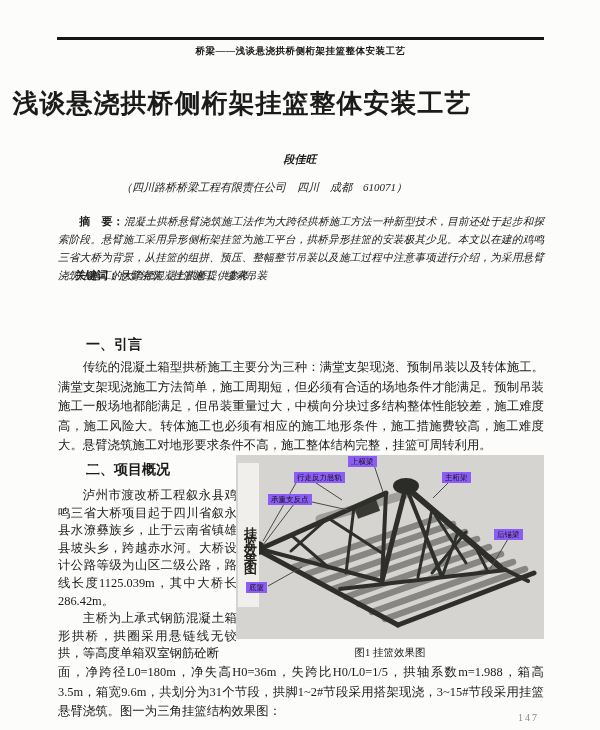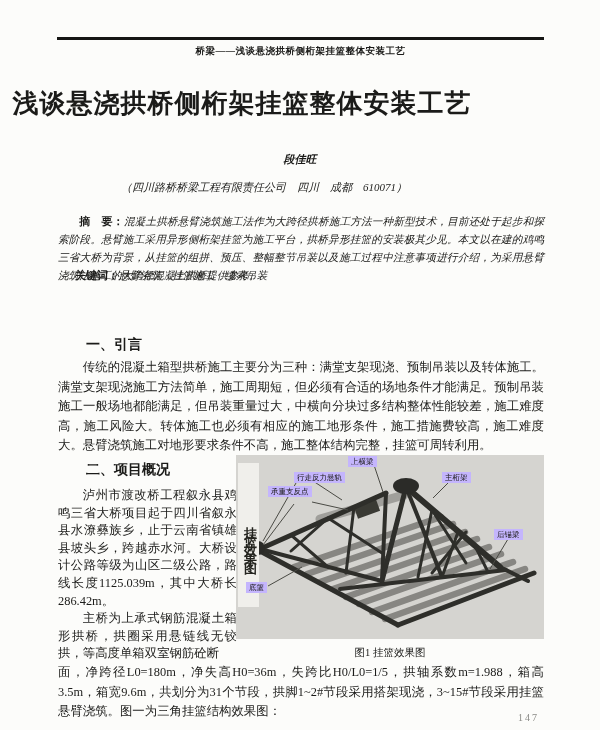--- a/index.html
+++ b/index.html
@@ -38,21 +38,21 @@
   .left-col { position:absolute; top:487px; left:58px; width:179px;
     font-size:12.4px; line-height:17.6px; text-align:justify; }
   .left-col p { text-indent:2em; }
   .figure-box { position:absolute; top:455px; left:236px; width:308px; }
   .fig-canvas { position:relative; width:308px; height:184px; background:#d5d4d0; }
   .fig-canvas svg { position:absolute; top:0; left:0; }
   .fig-side-label { position:absolute; top:8px; left:2px; width:21px; height:144px;
     background:#f0efeb; writing-mode:vertical-rl; text-orientation:upright;
     font-size:13px; font-weight:bold; letter-spacing:9px; text-align:center;
     padding-top:6px; color:#24241f; }
-  .fig-label { position:absolute; background:#c4b5fd; color:#14140f;
+  .fig-label { position:absolute; background:#8b5cf6; color:#14140f;
     font-size:7.5px; line-height:9px; padding:1px 3px; white-space:nowrap;
     font-family:"Liberation Sans","DejaVu Sans",sans-serif; }
   .fig-caption { margin-top:7px; text-align:center; font-size:10.5px; color:#1b1b19; }
   .page-num { position:absolute; top:712px; left:518px; font-size:10px; color:#8a8a86; letter-spacing:2px; }
 </style>
 </head>
 <body>
 
 <div class="page">
 
@@ -127,21 +127,21 @@
           <line x1="76" y1="47" x2="112" y2="55"></line>
           <line x1="58" y1="49" x2="27" y2="90"></line>
           <line x1="214" y1="26" x2="197" y2="43"></line>
           <line x1="272" y1="84" x2="254" y2="114"></line>
           <line x1="32" y1="131" x2="66" y2="112"></line>
         </g>
       </svg>
       <div class="fig-side-label">挂篮效果图</div>
       <div class="fig-label" style="left:112px; top:1px;">上横梁</div>
       <div class="fig-label" style="left:26px; top:17px;margin-left:32px;">行走反力悬轨</div>
-      <div class="fig-label" style="left:32px; top:31px;">承重支反点</div>
+      <div class="fig-label" style="left:32px; top:39px;">承重支反点</div>
       <div class="fig-label" style="left:206px; top:17px;">主桁架</div>
       <div class="fig-label" style="left:258px; top:74px;">后锚梁</div>
       <div class="fig-label" style="left:10px; top:127px;">底篮</div>
     </div>
     <div class="fig-caption">图1 挂篮效果图</div>
   </div>
 
   <p class="body-par p-bottom">面，净跨径L0=180m，净失高H0=36m，失跨比H0/L0=1/5，拱轴系数m=1.988，箱高3.5m，箱宽9.6m，共划分为31个节段，拱脚1~2#节段采用搭架现浇，3~15#节段采用挂篮悬臂浇筑。图一为三角挂篮结构效果图：</p>
 
   <div class="page-num">147</div>

